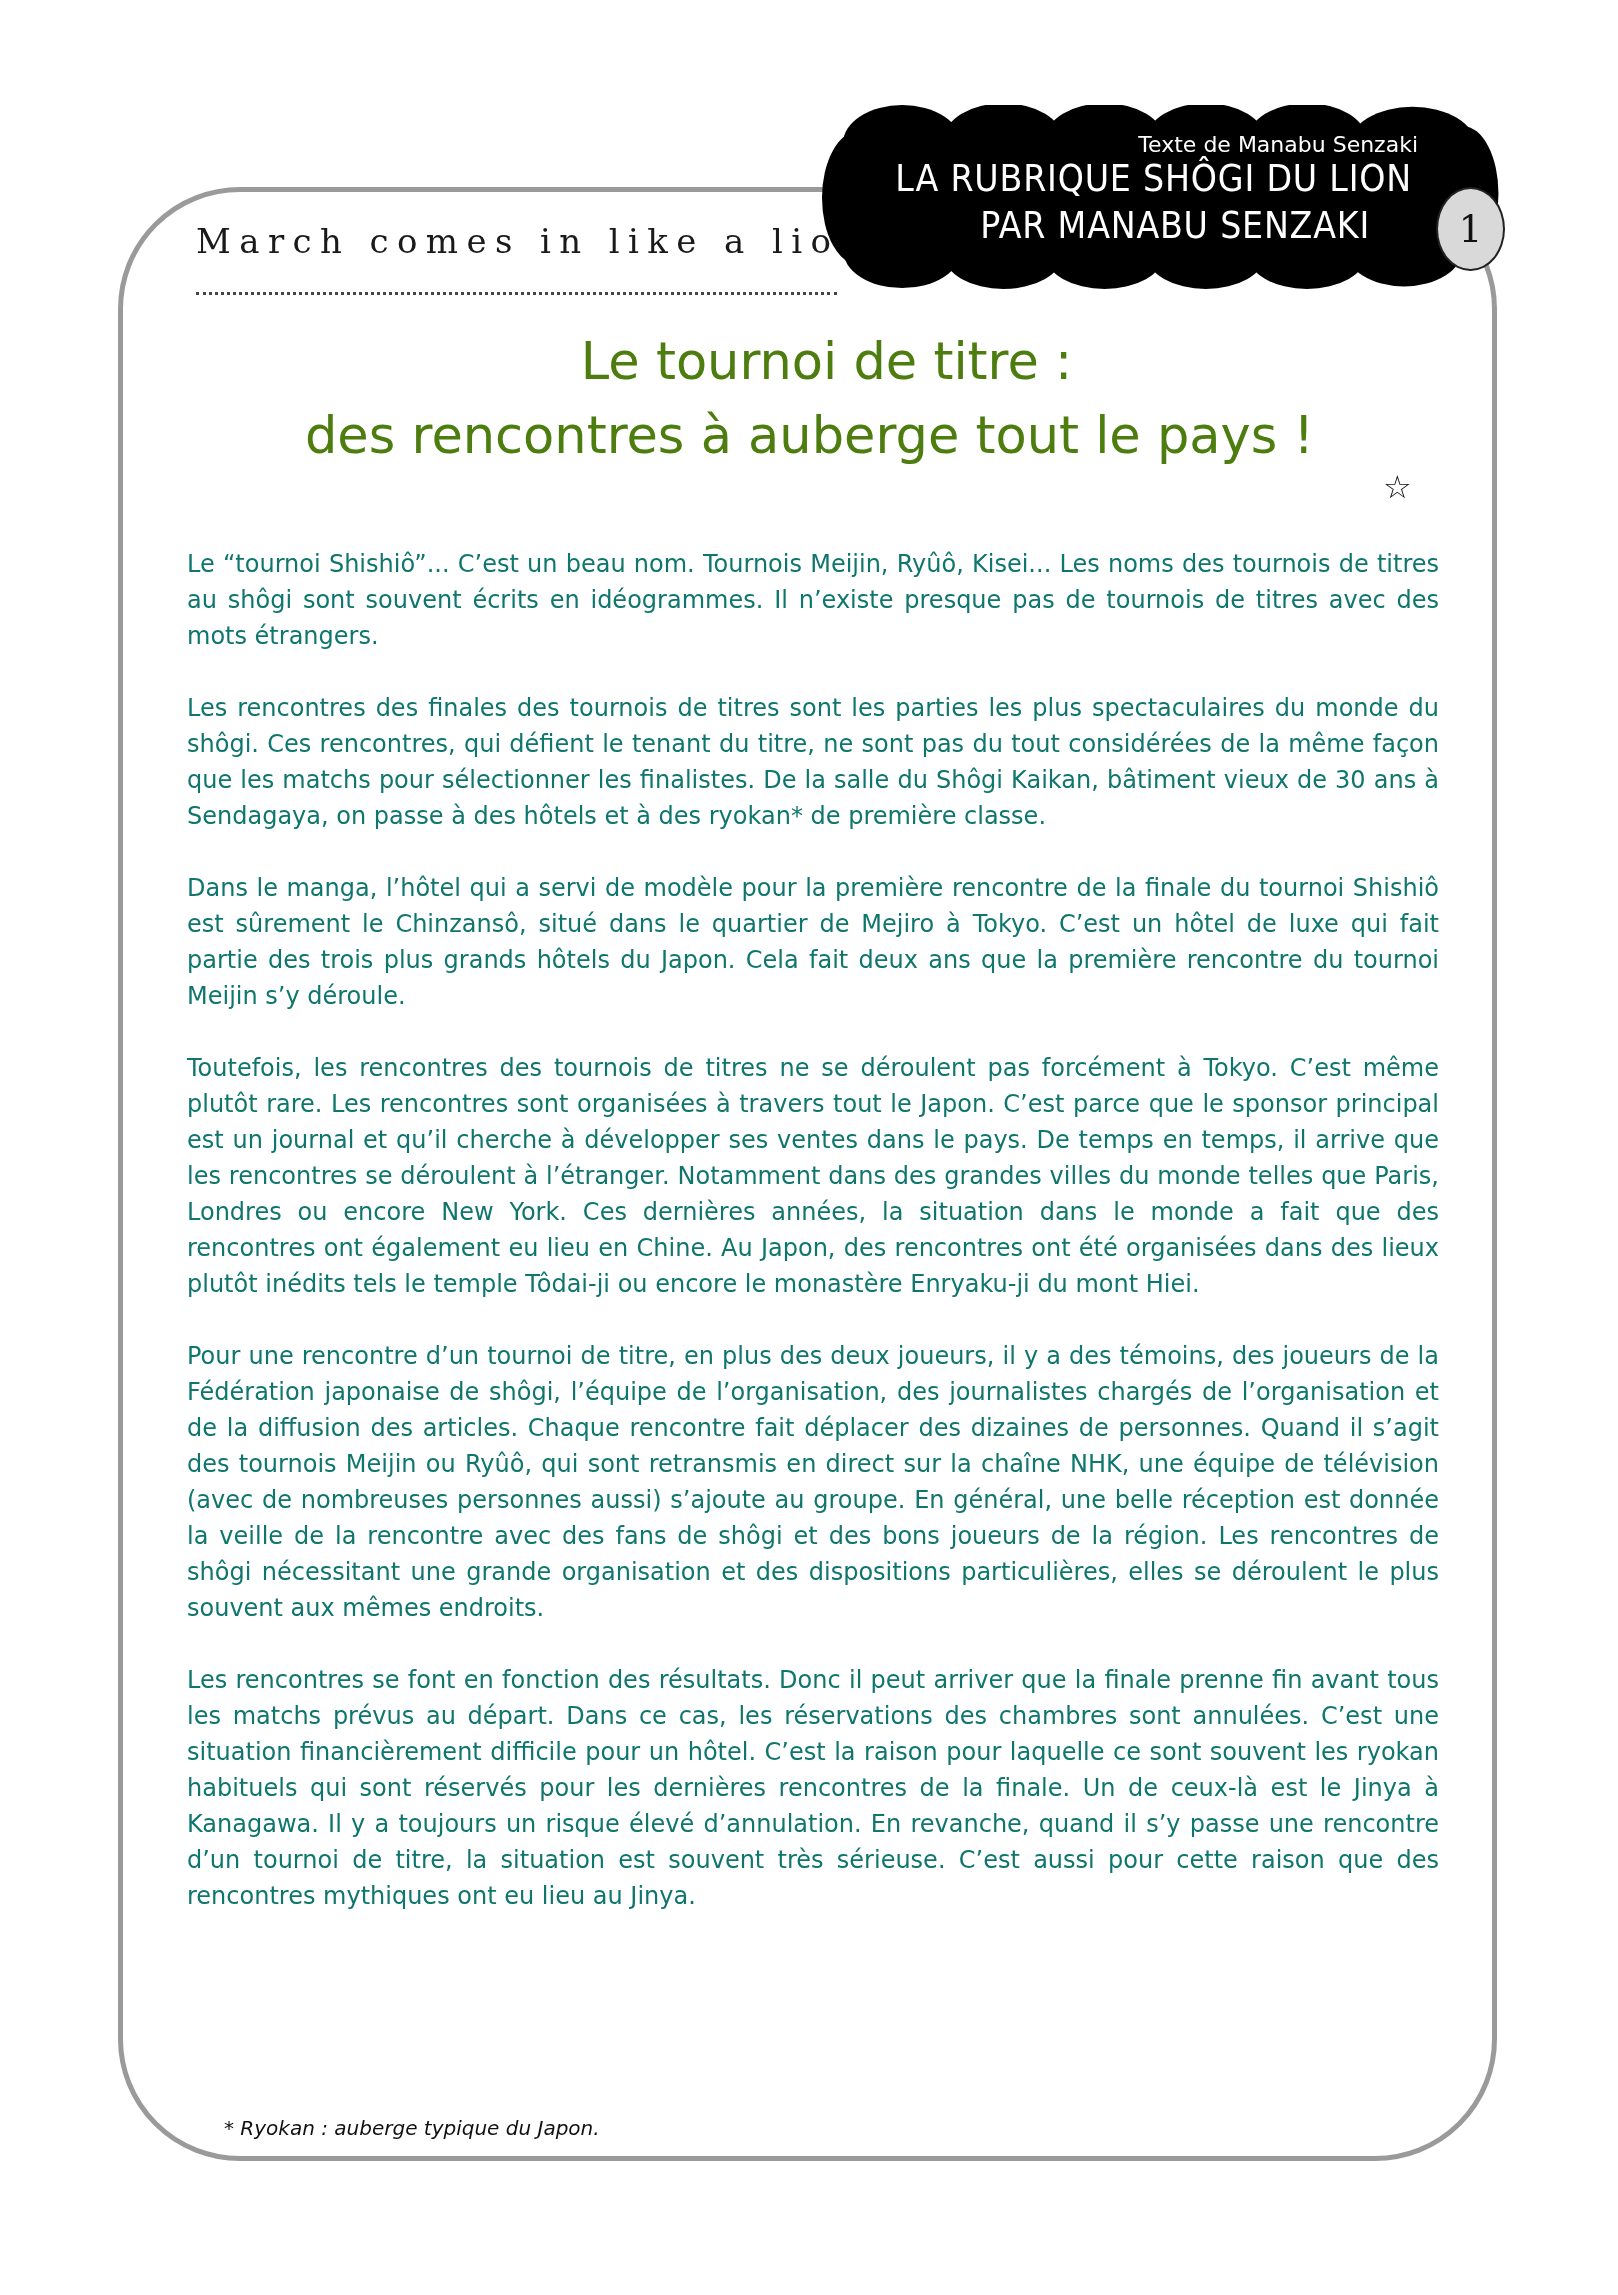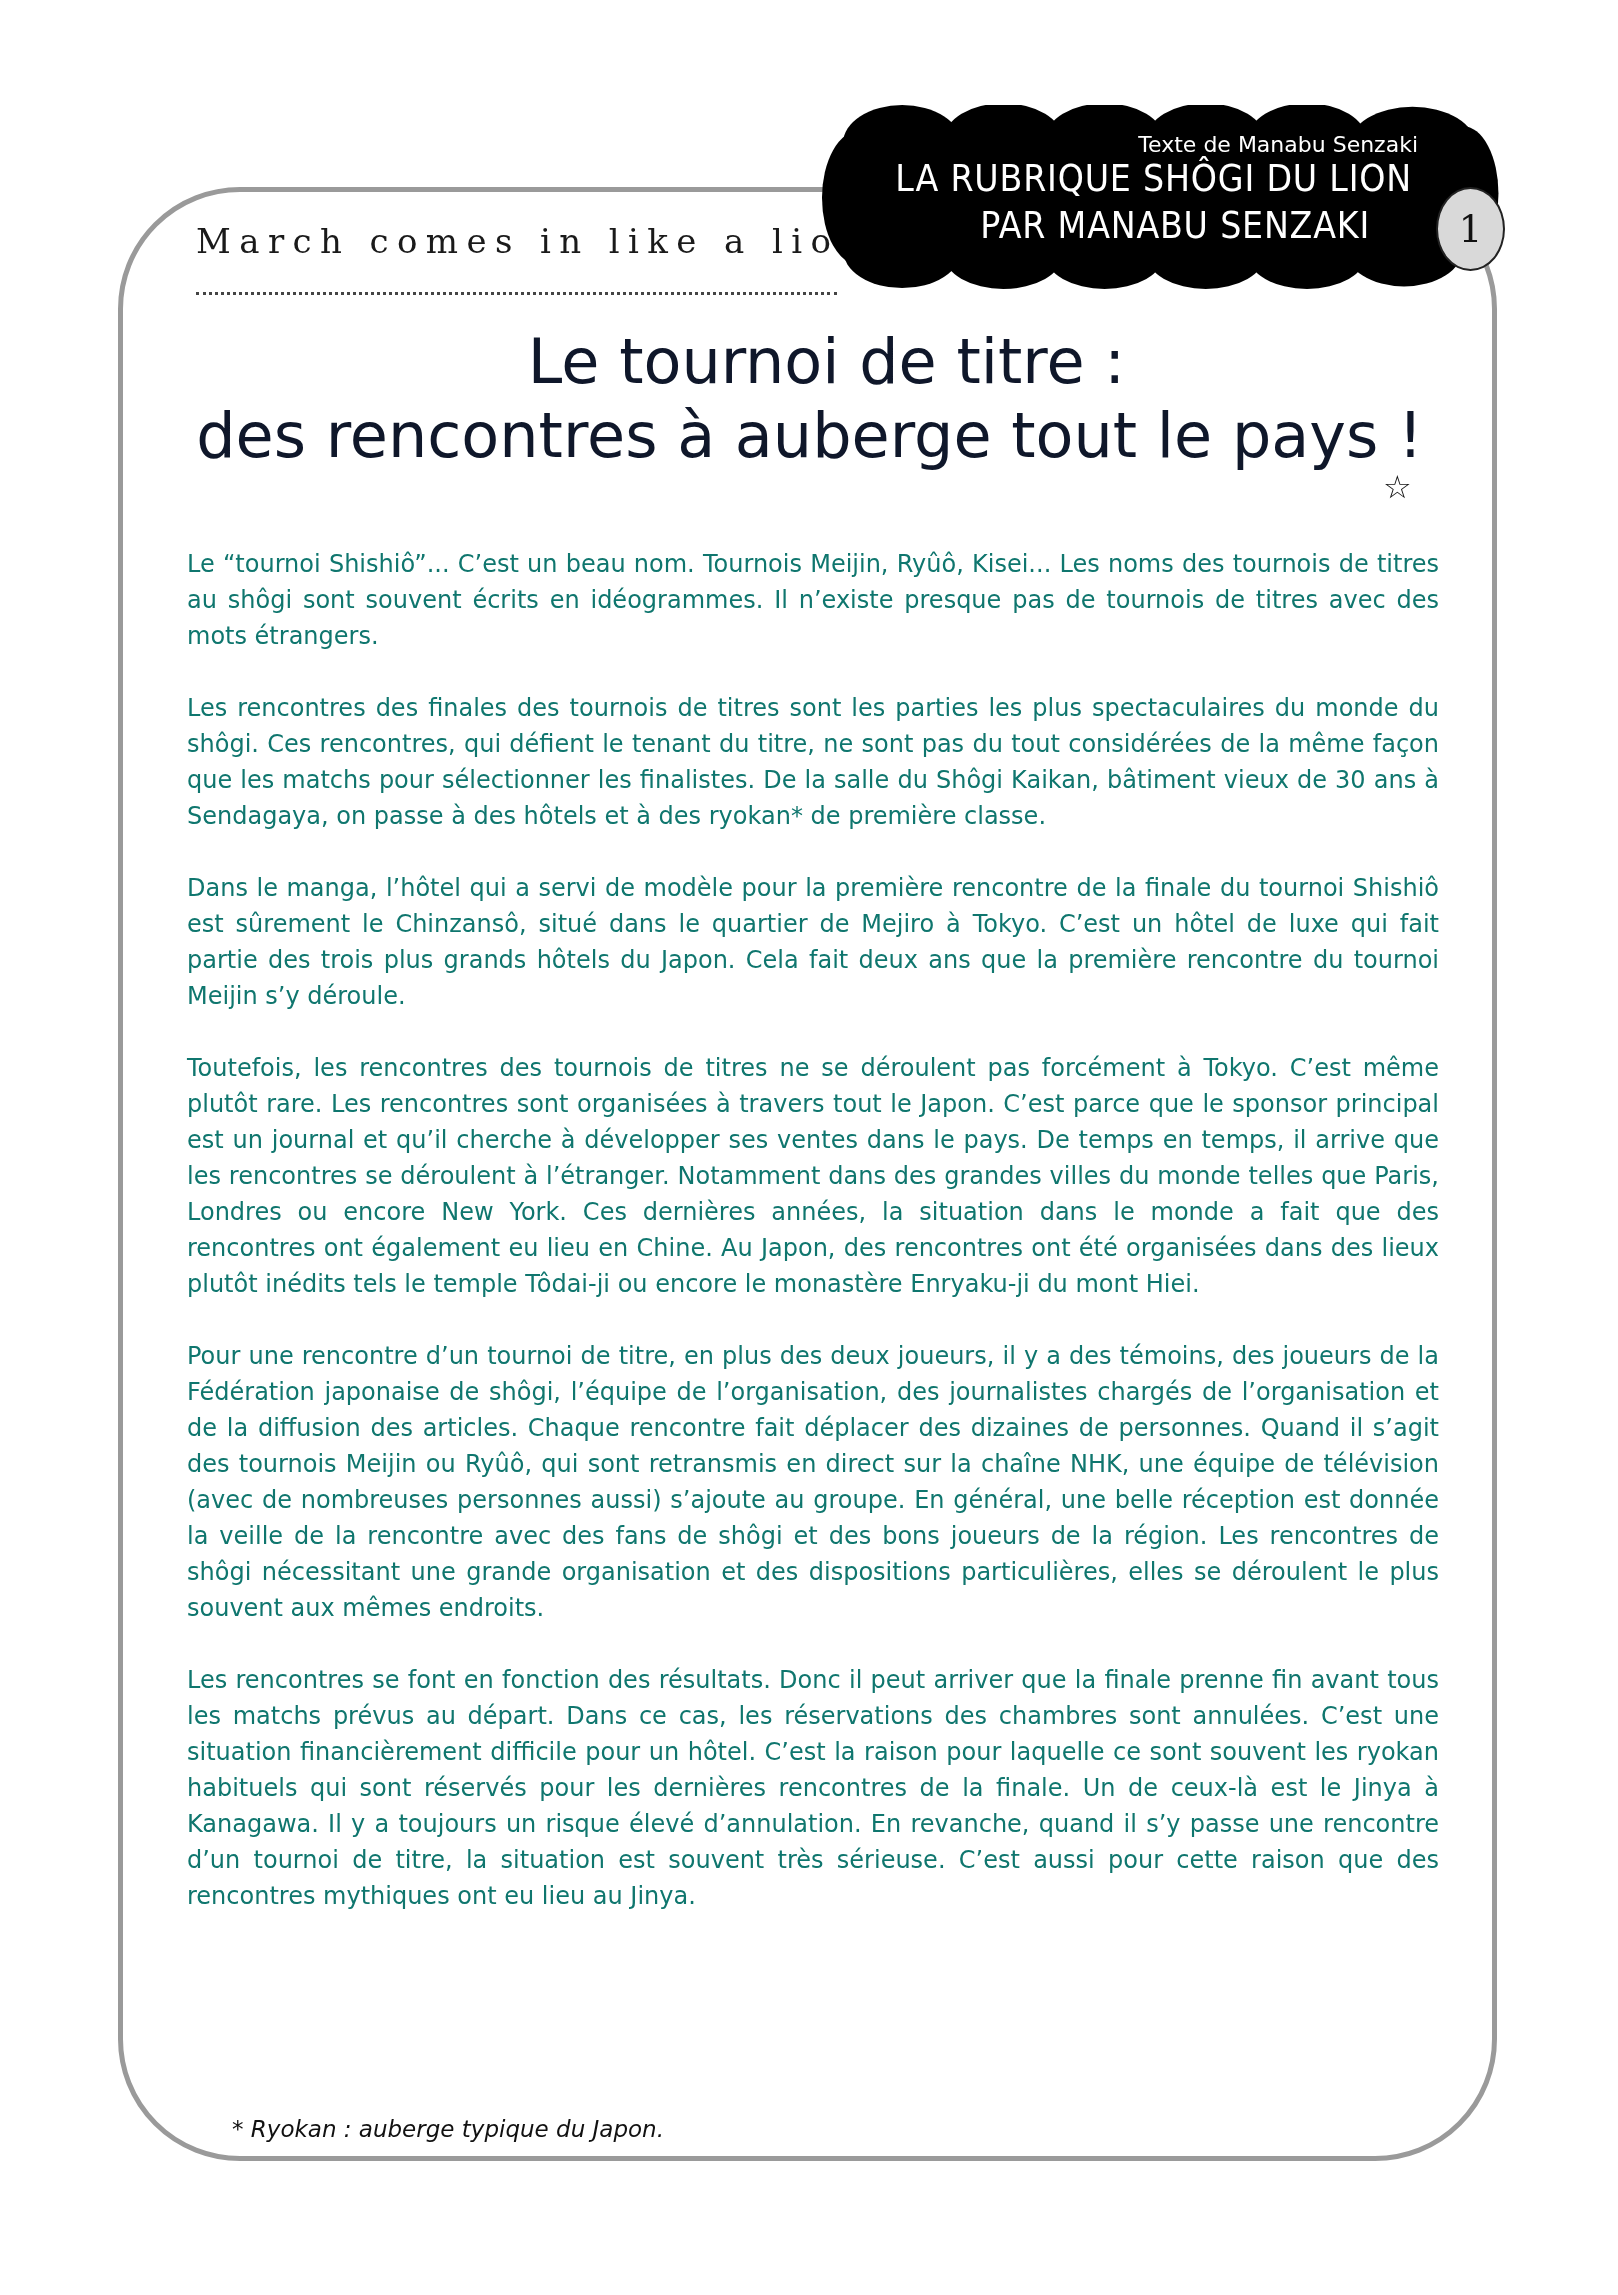--- a/index.html
+++ b/index.html
@@ -34,37 +34,37 @@
     .cloud-title1 { right: 89px; top: 52px; }
     .cloud-title2 { right: 131px; top: 99px; }
     .issue-badge {
       position: absolute; left: 1436px; top: 187px; width: 69px; height: 84px;
       border-radius: 50%; background: #d9d9d9; border: 2.5px solid #222; box-sizing: border-box;
       display: flex; align-items: center; justify-content: center;
       font-family: "DejaVu Serif", serif; font-size: 37px; color: #111; z-index: 5;
     }
     .headline {
       position: absolute; left: 135px; top: 325px; width: 1349px; text-align: center;
-      font-family: "DejaVu Sans", sans-serif; font-size: 62px; line-height: 74px; color: #0f172a;
+      font-family: "DejaVu Sans", sans-serif; font-size: 51px; line-height: 74px; color: #4d7c0f;
       z-index: 3;
     }
     .headline .l1 { display: block; padding-left: 34px; }
     .headline .l2 { display: block; }
     .star-icon {
       position: absolute; left: 1383px; top: 468px; font-size: 32px; color: #111; z-index: 3;
     }
     .body-text {
       position: absolute; left: 187px; top: 546px; width: 1252px; z-index: 3;
       font-family: "DejaVu Sans", sans-serif; font-size: 24px; line-height: 36px; color: #0f766e;
       text-align: justify;
     }
     .body-text p { margin: 0 0 36px 0; }
     .footnote {
-      position: absolute; left: 232px; top: 2116px; z-index: 3;
-      font-family: "DejaVu Sans", sans-serif; font-style: italic; font-size: 23px; color: #111; white-space: nowrap;
+      position: absolute; left: 224px; top: 2116px; z-index: 3;
+      font-family: "DejaVu Sans", sans-serif; font-style: italic; font-size: 20px; color: #111; white-space: nowrap;
     }
   </style>
 </head>
 <body>
 
 <div class="frame"></div>
 
 <div class="series-title">March comes in like a lion</div>
 <div class="dotted-rule"></div>
 

